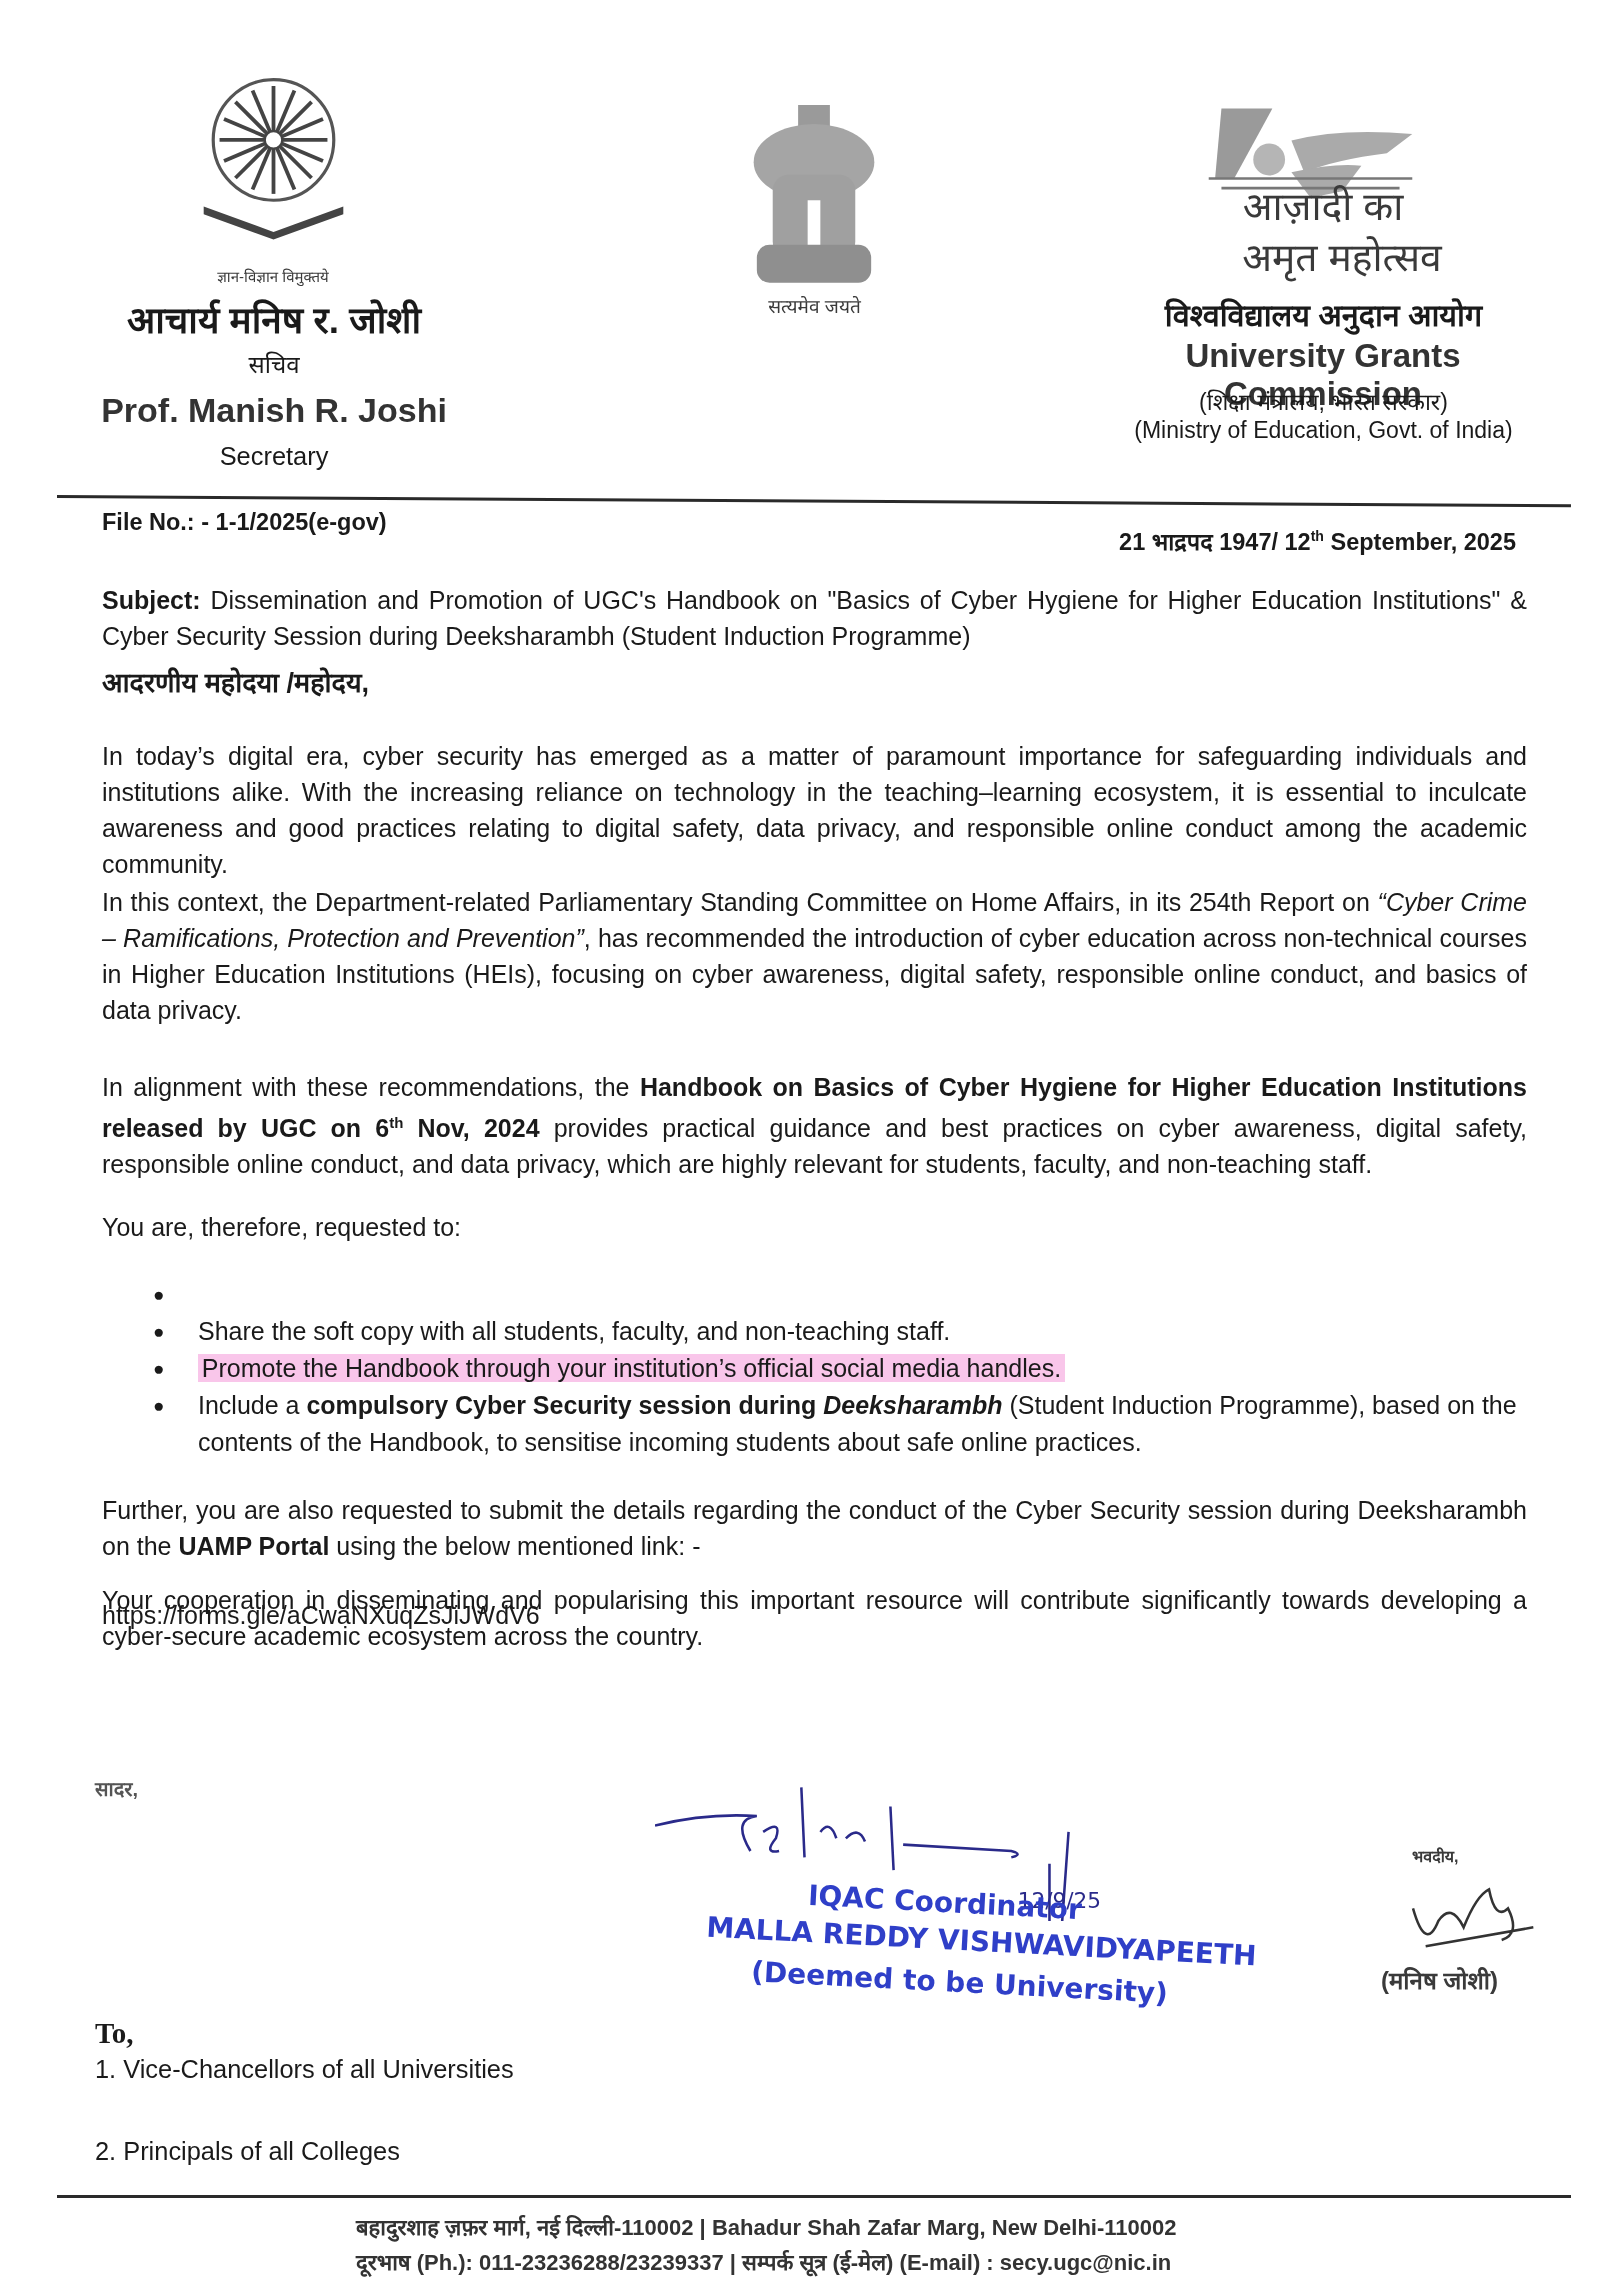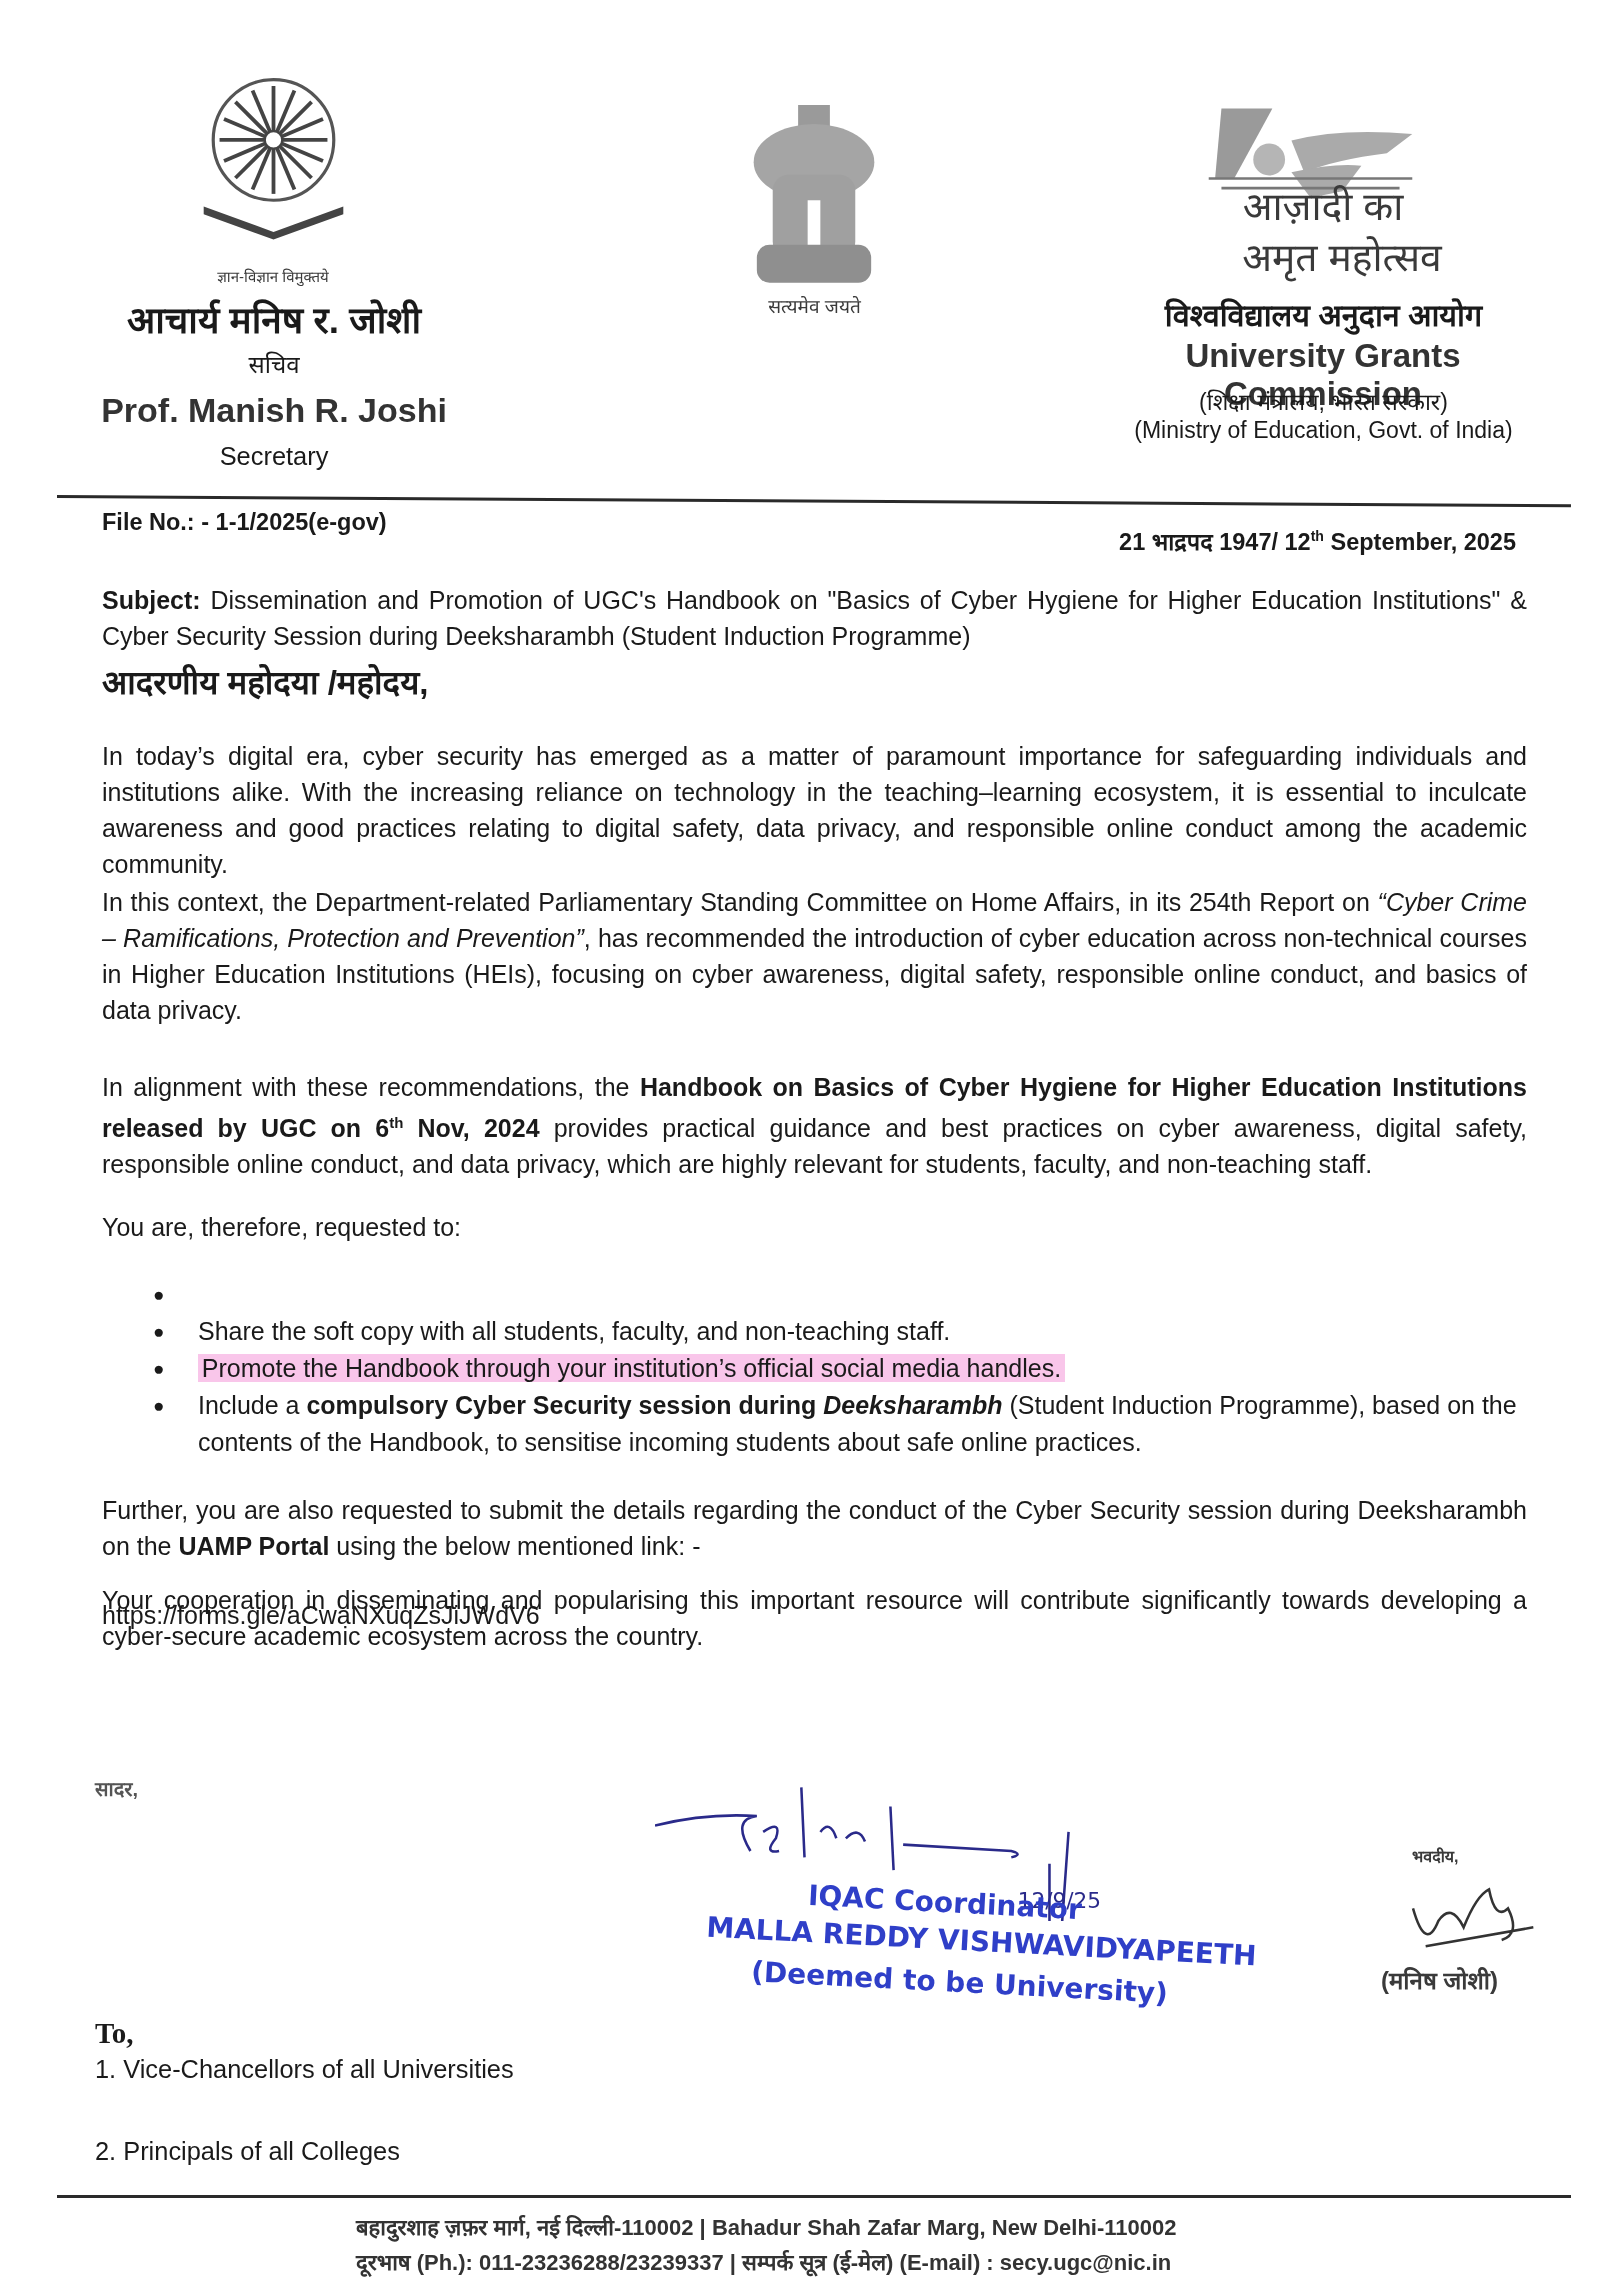--- a/index.html
+++ b/index.html
@@ -34,21 +34,21 @@
   #rule-top { top: 495px; width: 1514px; transform: rotate(0.35deg); transform-origin: left center; }
   #rule-bottom { top: 2195px; width: 1514px; height: 3.2px; }
 
   .meta { font-size: 23.5px; font-weight: bold; }
   #file-no { left: 102px; top: 509px; }
   #date { right: 108px; top: 525px; }
   sup { font-size: 60%; }
 
   .body-text { left: 102px; width: 1425px; font-size: 25px; line-height: 36px; text-align: justify; }
   #subject { top: 582px; }
-  #salutation { top: 665px; font-size: 33px; font-weight: bold; }
+  #salutation { top: 665px; font-size: 27px; font-weight: bold; }
   #para1 { top: 738px; }
   #para2 { top: 884px; }
   #para3 { top: 1069px; }
   #requested { top: 1209px; }
   #bullets { left: 153px; top: 1276px; width: 1374px; font-size: 25px; line-height: 37px; }
   .bullet-item { display: flex; align-items: flex-start; }
   .bullet-dot { width: 45px; flex: none; font-size: 19px; }
   .hl { background: #f9c6ea; padding: 0 3.8px; }
   #para4 { top: 1492px; }
   #link { top: 1597px; }

